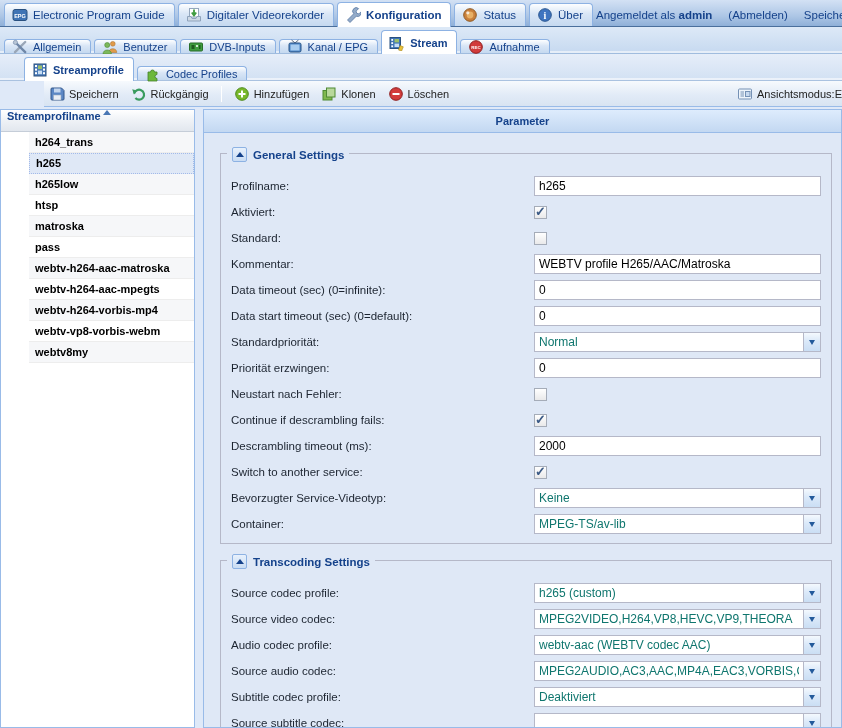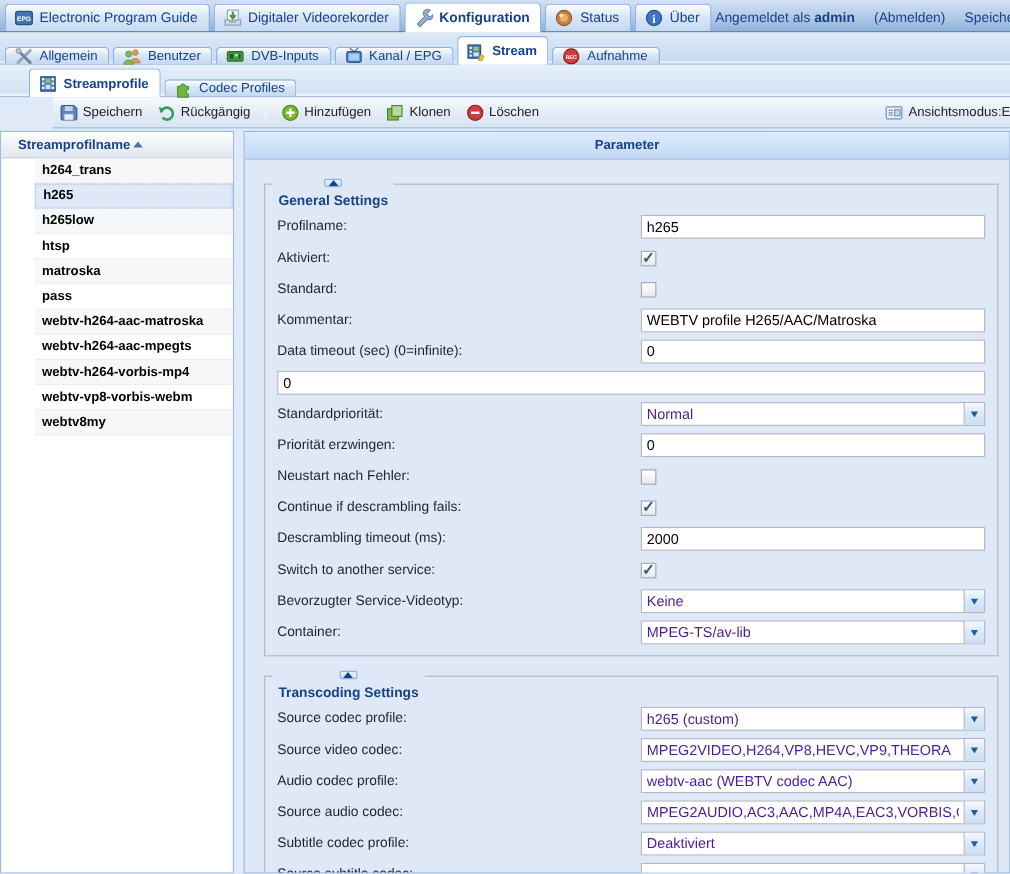--- a/index.html
+++ b/index.html
@@ -29,52 +29,52 @@
   .tbtn { display:flex; align-items:center; gap:4px; padding:2px 5px; border-radius:3px; color:#222; cursor:pointer; white-space:nowrap; }
   .tsep { width:1px; height:16px; background:#c2cfde; border-right:1px solid #fff; margin:0 5px; }
   .tb-right { margin-left:auto; display:flex; align-items:center; gap:4px; color:#222; white-space:nowrap; }
 
   
   .content { display:flex; height:619px; margin-top:2px; }
 
   
   .grid { width:195px; flex:0 0 195px; background:#fff; border:1px solid #99bbe8; display:flex; flex-direction:column; }
   .grid-header { height:22px; flex:0 0 22px; background:linear-gradient(#ffffff,#f0f3f7 45%,#e2e7ee); border-bottom:1px solid #c5cdd8;
-                 display:flex; align-items:center; gap:2px; padding:0 14px; color:#15428b; font-weight:bold; cursor:pointer; }
+                 display:flex; gap:2px; padding:0 6px; color:#15428b; font-weight:bold; cursor:pointer; }
   .sort-asc { width:0; height:0; border-left:4px solid transparent; border-right:4px solid transparent; border-bottom:5px solid #4a77b4; }
   .grid-row { height:21px; flex:0 0 21px; line-height:20px; padding:0 6px; border-bottom:1px solid #ededed; font-weight:bold;
               white-space:nowrap; overflow:hidden; cursor:pointer; background:#fff;margin-left:28px; }
   .grid-row.stripe { background:#f6f7f9; }
   .grid-row.selected { background:#dfe8f6; border:1px dotted #a3bae9; line-height:18px; }
 
   .splitter { width:8px; flex:0 0 8px; cursor:col-resize; }
 
   
   .param { flex:1; min-width:0; border:1px solid #99bbe8; display:flex; flex-direction:column; background:#dfe8f6; }
   .param-header { height:23px; flex:0 0 23px; background:linear-gradient(#deecfd,#c3d8f2); border-bottom:1px solid #99bbe8;
                   display:flex; align-items:center; padding:0 7px; color:#15428b; font-weight:bold;justify-content:center; }
   .param-body { flex:1; overflow:hidden; padding:20px 9px 0 16px; }
 
   .fieldset { border:1px solid #b5b8c8; padding:2px 10px 6px 10px; margin-bottom:16px; }
   .legend { display:inline-flex; align-items:center; gap:6px; position:relative; top:-10px; margin-left:-4px;
-            background:#dfe8f6; padding:0 5px; height:17px;flex-direction:column; }
+            background:#dfe8f6; padding:0 5px; height:17px; }
   .legend-text { color:#15428b; font-weight:bold; font-size:11.5px; white-space:nowrap; }
   .tool { width:15px; height:15px; border:1px solid #8db2e3; border-radius:2px; background:linear-gradient(#e8f1fc,#c9dcf3);
           display:flex; align-items:center; justify-content:center; cursor:pointer; }
   .tool-arrow { width:0; height:0; border-left:4px solid transparent; border-right:4px solid transparent; border-bottom:5px solid #15428b; }
 
   .frow { display:flex; align-items:center; height:26px; }
   .flabel { width:303px; flex:0 0 303px; color:#1c2430; font-size:11.5px; white-space:nowrap; overflow:hidden; }
   .ftext { flex:1; height:20px; border:1px solid #b5b8c8; background:#fff; font-family:"Liberation Sans",sans-serif;
            font-size:12px; color:#000; padding:1px 4px; min-width:0; }
   .fcheck { width:13px; height:13px; flex:0 0 13px; border:1px solid #a5acb8; background:linear-gradient(#fff,#e9e9ea);
             position:relative; cursor:pointer; }
   .fcheck.checked::after { content:"✓"; position:absolute; left:0px; top:-3px; font-size:13px; font-weight:bold; color:#3b5a86; }
   .fcombo { flex:1; display:flex; height:20px; border:1px solid #b5b8c8; background:#fff; min-width:0; }
-  .combo-input { flex:1; border:none; outline:none; font-family:"Liberation Sans",sans-serif; font-size:12px; color:#4c1d95;
+  .combo-input { flex:1; border:none; outline:none; font-family:"Liberation Sans",sans-serif; font-size:12px; color:#0f766e;
                  padding:1px 4px; min-width:0; background:transparent; }
   .combo-trigger { width:17px; flex:0 0 17px; border-left:1px solid #b5b8c8; background:linear-gradient(#f4f9fe,#dbe9f9 45%,#cadef4);
                    display:flex; align-items:center; justify-content:center; cursor:pointer; }
   .carrow { width:0; height:0; border-left:3.5px solid transparent; border-right:3.5px solid transparent; border-top:5px solid #235a9b; }
 </style>
 </head>
 <body>
 
 <div class="tabstrip strip1">
   <div style="display:contents">
@@ -339,20 +339,21 @@
 
                 </div><div class="frow">
                   <label class="flabel">Kommentar:</label>
                   <input class="ftext" type="text" value="WEBTV profile H265/AAC/Matroska" style="">
 
                 </div><div class="frow">
                   <label class="flabel">Data timeout (sec) (0=infinite):</label>
                   <input class="ftext" type="text" value="0" style="">
 
                 </div><div class="frow">
+                  <label class="flabel">Data start timeout (sec) (0=default):</label>
                   <input class="ftext" type="text" value="0" style="">
 
                 </div><div class="frow">
                   <label class="flabel">Standardpriorität:</label>
 
                   <span class="fcombo">
                     <input type="text" class="combo-input" value="Normal" style="">
                     <span class="combo-trigger">
                     <i class="carrow"></i>
                   </span>

